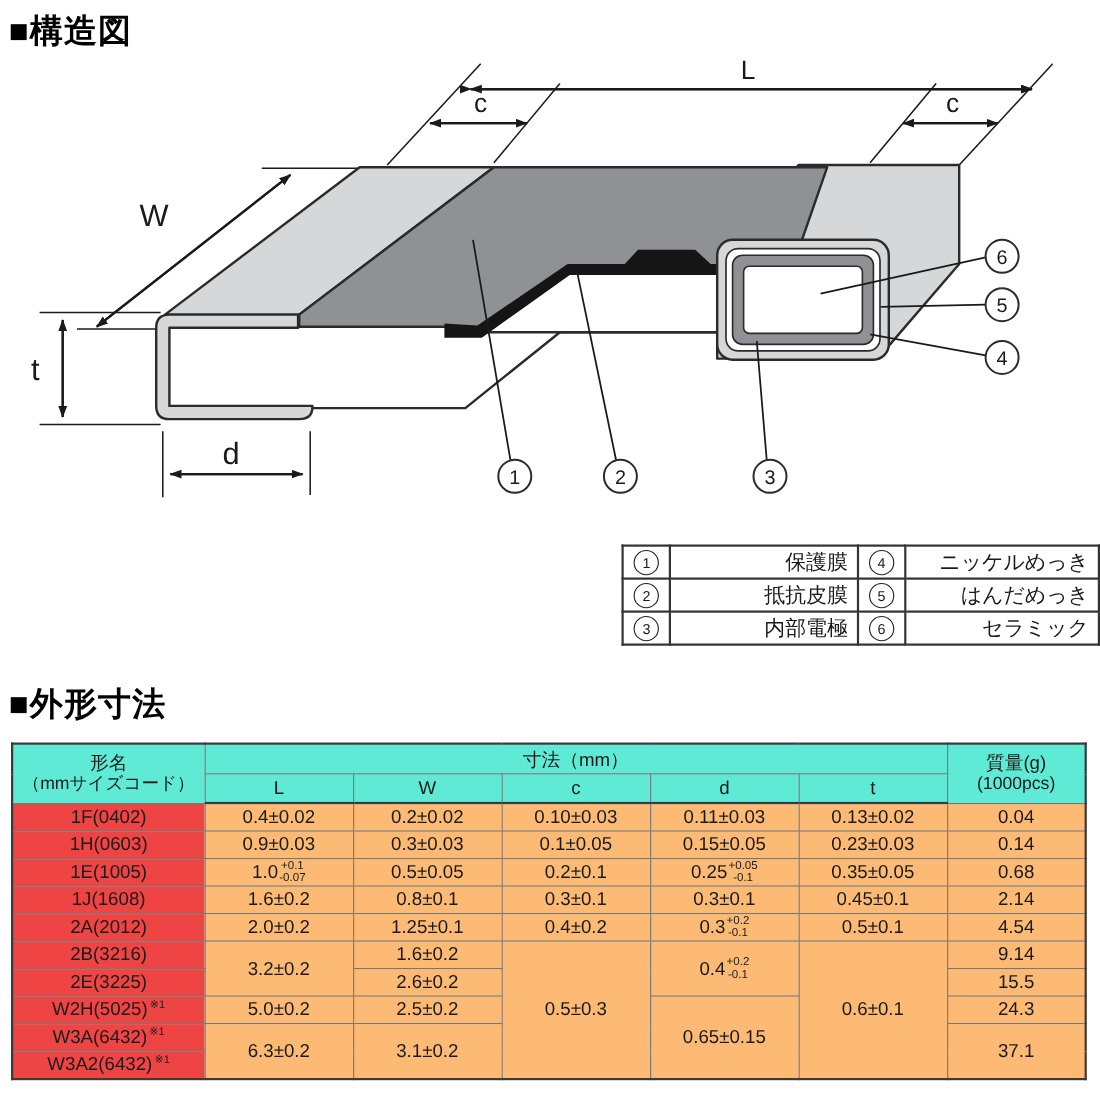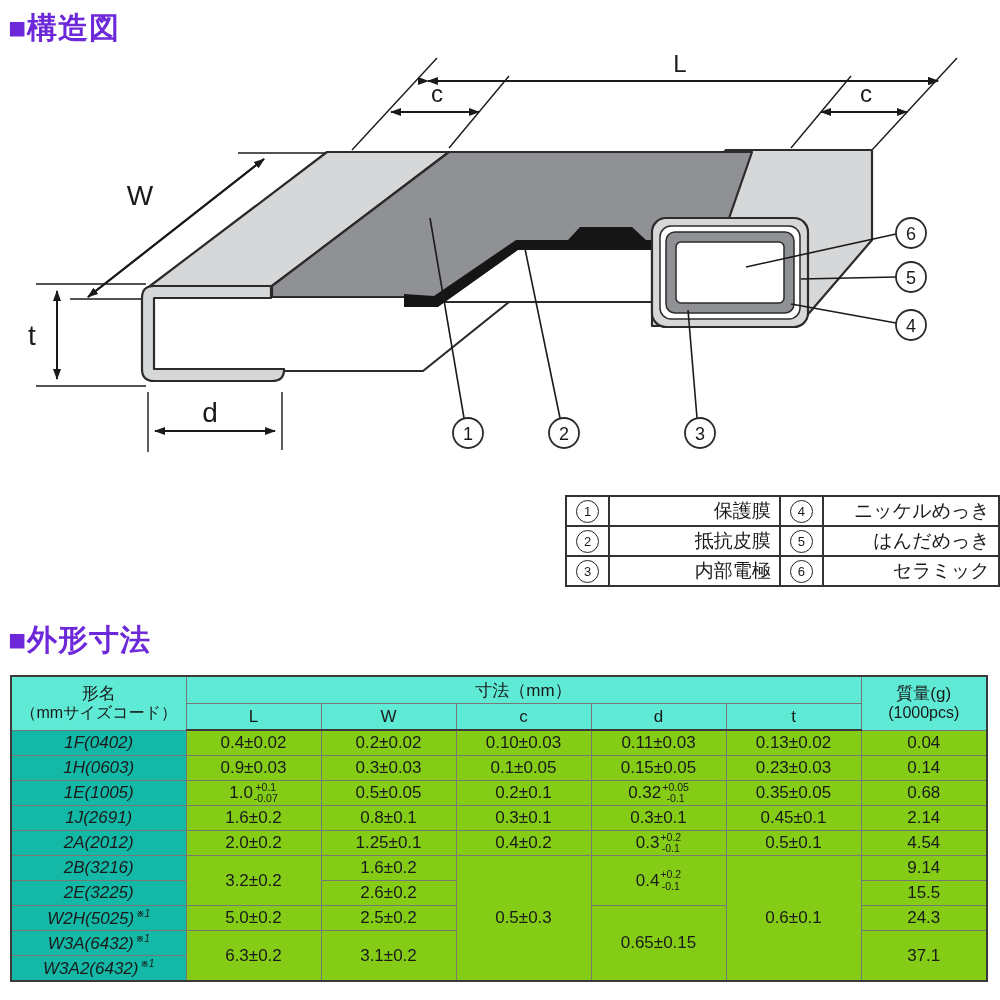--- a/index.html
+++ b/index.html
@@ -1,39 +1,39 @@
 <!DOCTYPE html>
 <html><head>
 <meta charset="utf-8">
 <style>
   html,body{margin:0;padding:0;background:#fff;}
   body{width:1000px;height:1000px;position:relative;font-family:"Liberation Sans","DejaVu Sans",sans-serif;color:#1a1a1a;}
-  .sec-title{position:absolute;left:8px;font-size:30px;font-weight:bold;letter-spacing:1px;color:#6d28d9;}
+  .sec-title{position:absolute;left:8px;font-size:30px;font-weight:bold;letter-spacing:1px;color:#000000;}
   #title1{top:8px;}
   #title2{top:620px;}
   #diagram{position:absolute;left:0;top:40px;width:1000px;height:420px;}
 
   
   #legend{position:absolute;left:565px;top:495px;border-collapse:collapse;}
   #legend td{border:2px solid #333;height:28px;font-size:19px;padding:0 8px;white-space:nowrap;}
   #legend td.num{width:30px;text-align:center;padding:0 6px;}
   #legend td.lbl{width:160px;text-align:right;}
   .circ{display:inline-flex;width:21px;height:21px;border:1.6px solid #222;border-radius:50%;
         align-items:center;justify-content:center;font-size:13px;line-height:1;}
 
   
   #dimtbl{position:absolute;left:10px;top:675px;border-collapse:collapse;table-layout:fixed;}
   #dimtbl th,#dimtbl td{border:1px solid #777;font-weight:normal;text-align:center;vertical-align:middle;
         font-size:17px;padding:0;white-space:nowrap;}
   #dimtbl th{background:#5eead4;}
   #dimtbl td.rowlabel{background:#dcedf6;}
   #dimtbl tr.hdr1 th{height:26px;}
   #dimtbl tr.hdr2 th{height:25px;border-bottom:2px solid #3a3a3a;}
-  #dimtbl tr.datarow td{height:24px;background:#84cc16;}
-  #dimtbl tr.datarow td.rowlabel{background:#14b8a6;font-style:italic;}
+  #dimtbl tr.datarow td{height:24px;background:#fdba74;}
+  #dimtbl tr.datarow td.rowlabel{background:#ef4444;}
   #dimtbl{border:2px solid #3a3a3a;}
   #dimtbl th.model{line-height:1.15;}
   #dimtbl th.mass{line-height:1.15;}
   .tolwrap{display:inline-flex;align-items:center;justify-content:center;}
   .tolstack{display:inline-flex;flex-direction:column;font-size:10.5px;line-height:1.05;margin-left:1px;text-align:center;}
   sup.note{font-size:10px;vertical-align:super;margin-left:2px;}
   .subline{display:block;font-size:16px;}
 </style>
 </head>
 <body>
@@ -222,31 +222,31 @@
     <td><span class="tolwrap">
             <span>1.0</span>
             <span class="tolstack">
               <span>+0.1</span>
               <span>-0.07</span>
             </span>
           </span></td>
     <td>0.5±0.05</td>
     <td>0.2±0.1</td>
     <td><span class="tolwrap">
-            <span>0.32</span>
+            <span>0.25</span>
             <span class="tolstack">
               <span>+0.05</span>
               <span>-0.1</span>
             </span>
           </span></td>
     <td>0.35±0.05</td>
     <td>0.68</td>
   </tr>
   <tr class="datarow">
-    <td class="rowlabel">1J(2691)</td>
+    <td class="rowlabel">1J(1608)</td>
     <td>1.6±0.2</td>
     <td>0.8±0.1</td>
     <td>0.3±0.1</td>
     <td>0.3±0.1</td>
     <td>0.45±0.1</td>
     <td>2.14</td>
   </tr>
   <tr class="datarow">
     <td class="rowlabel">2A(2012)</td>
     <td>2.0±0.2</td>

